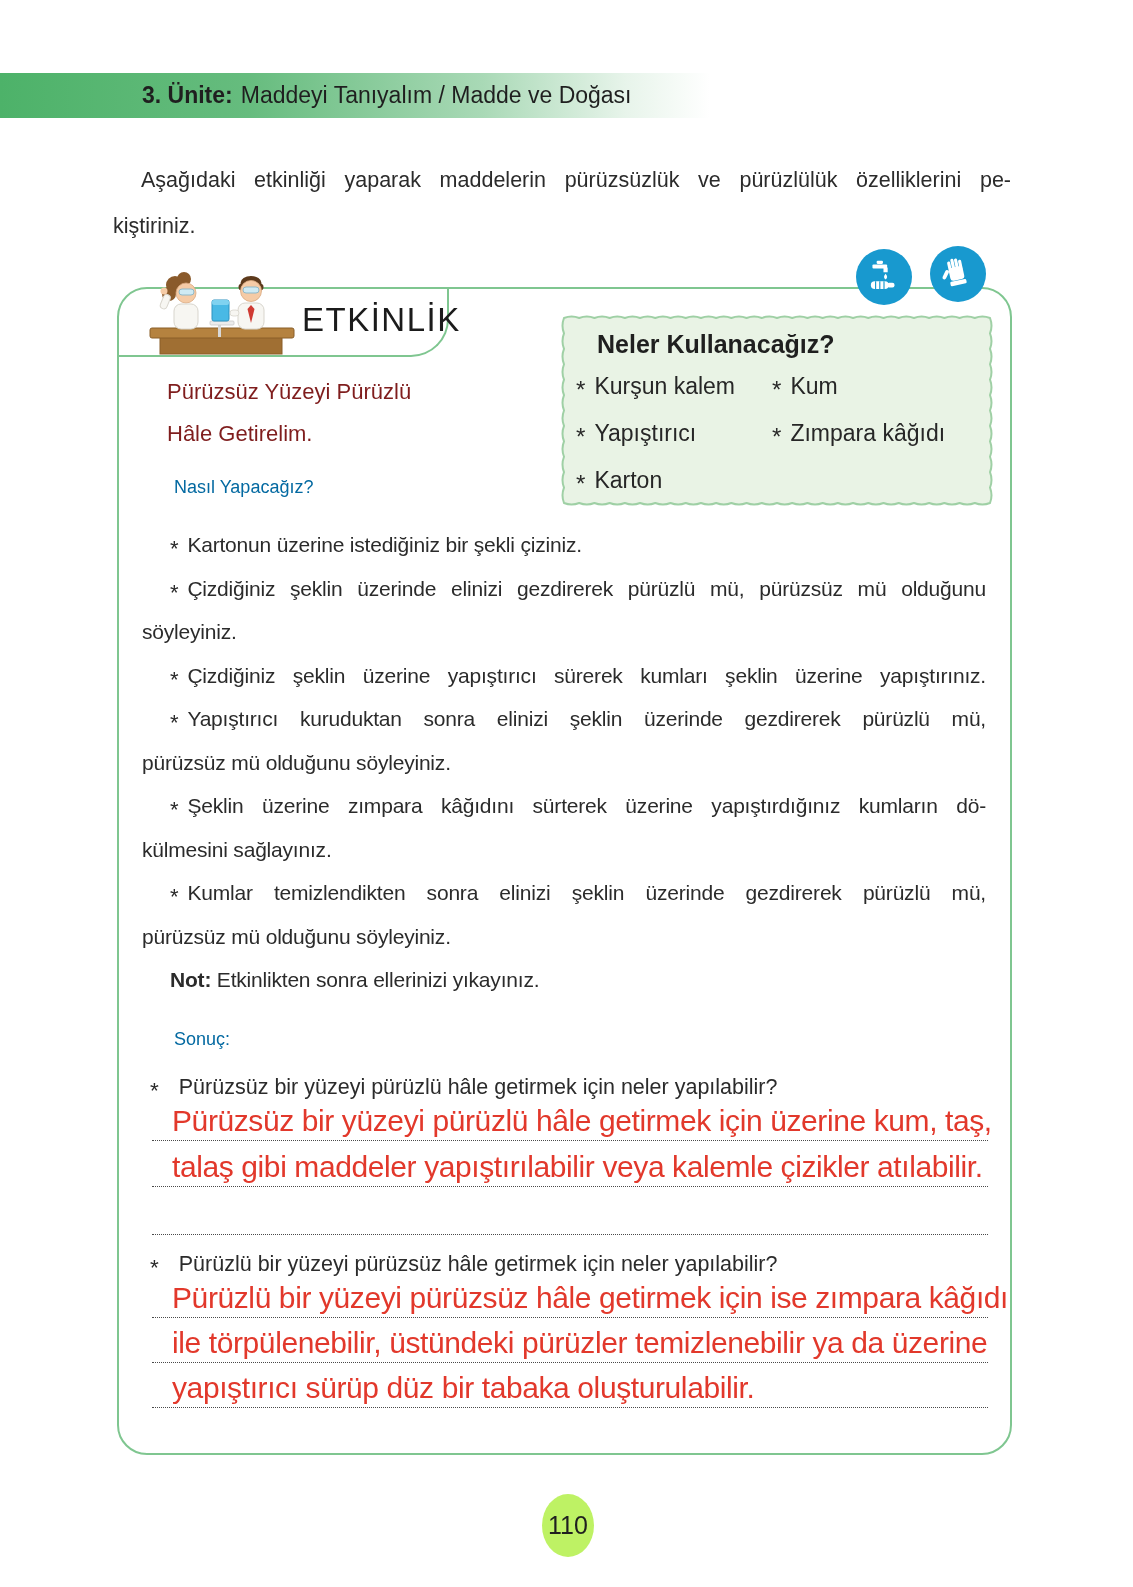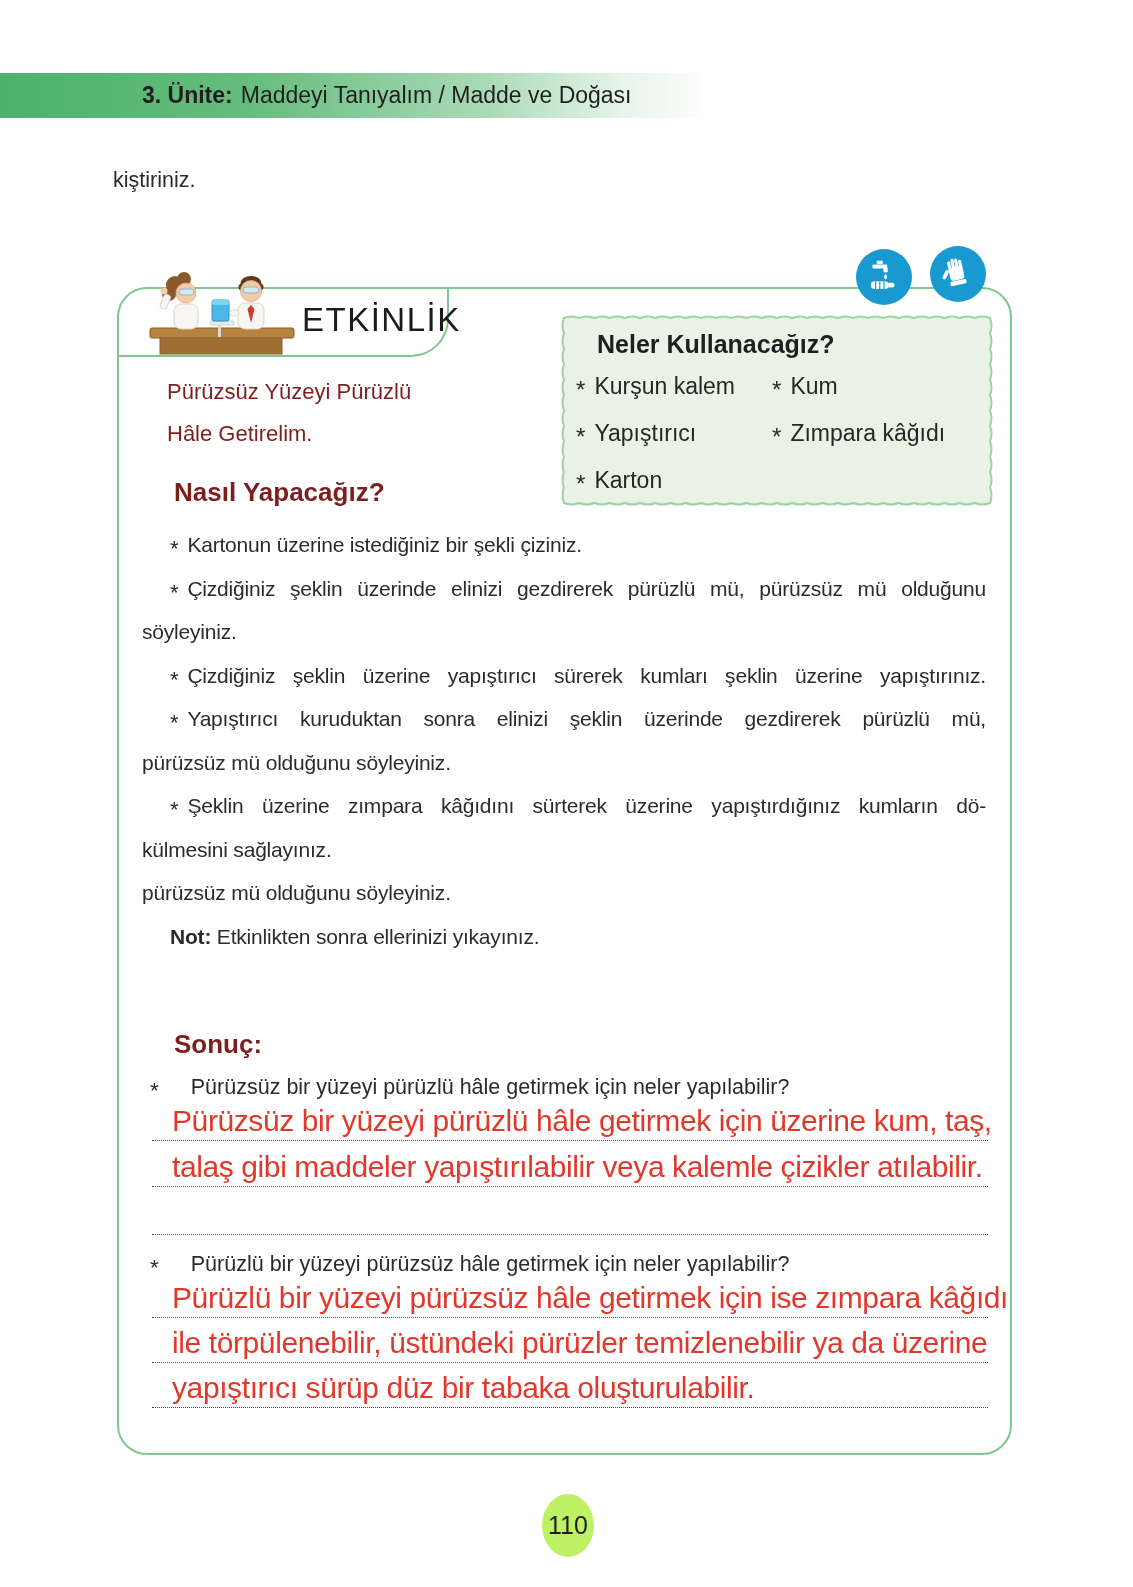--- a/index.html
+++ b/index.html
@@ -56,39 +56,39 @@
   .m-item{position:absolute;font-size:23px;color:#262626;white-space:nowrap;text-align:center;}
   .bullet{display:inline-block;transform:translateY(4px);margin-right:9px;font-size:1.05em;color:#2a2a2a;}
   .c1{left:16px;}
   .c2{left:212px;}
   .r1{top:58px;}.r2{top:105px;}.r3{top:152px;}
   
   .activity-title{
     position:absolute;left:48px;top:82px;font-size:22px;line-height:42px;color:#7f1d1d;
   }
   .red-heading{
-    position:absolute;left:55px;font-size:26px;font-weight:bold;color:#7f1d1d;
+    position:absolute;left:55px;font-size:18px;font-weight:normal;color:#0369a1;
   }
   .how-title{top:188px;}
   .sonuc-title{top:740px;}
   
   .steps{
     position:absolute;left:0;top:234px;width:100%;box-sizing:border-box;
     padding:0 24px 0 23px;
     font-size:21px;letter-spacing:-0.2px;line-height:43.5px;color:#2b2b2b;
   }
   .steps .line{display:block;}
   .note-label{font-weight:bold;}
   
   .question{
     position:absolute;left:31px;width:840px;font-size:21.5px;color:#2b2b2b;white-space:nowrap;
   }
   .q1{top:785px;}
   .q2{top:962px;}
-  .question .q-text{margin-left:23px;}
+  .question .q-text{margin-left:11px;}
   .answers{position:absolute;left:33px;width:836px;}
   .a1{top:806px;}
   .a2{top:984px;}
   .answer-line{
     height:46px;box-sizing:border-box;border-bottom:1.6px dotted #4a4a4a;
     display:flex;align-items:flex-end;padding:0 0 2px 20px;
     font-size:30px;font-weight:normal;letter-spacing:-0.4px;color:#e2382b;white-space:nowrap;overflow:visible;
   }
   .a2 .answer-line{height:45px;}
   .empty-rule{
@@ -105,20 +105,21 @@
 </style>
 </head>
 <body>
 
 <div class="unit-bar">
   <b>3. Ünite:</b>
   <span>Maddeyi Tanıyalım / Madde ve Doğası</span>
 </div>
 
 <div class="intro">
+  <span class="jl indent">Aşağıdaki etkinliği yaparak maddelerin pürüzsüzlük ve pürüzlülük özelliklerini pe-</span>
   <span class="ll">kiştiriniz.</span>
 </div>
 
 <svg class="kids-illustration" viewBox="0 0 152 102" xmlns="http://www.w3.org/2000/svg">
 
   <rect x="14" y="73" width="122" height="17" fill="#a06f33" stroke="#8a5f28" stroke-width="1"></rect>
   <rect x="4" y="64" width="144" height="10" rx="2" fill="#b5823f" stroke="#8a5f28" stroke-width="1"></rect>
 
   <rect x="72" y="60" width="3" height="13" fill="#d8d8d8"></rect>
   <rect x="64" y="57" width="24" height="4" rx="1" fill="#ececec" stroke="#c9c9c9" stroke-width="0.8"></rect>
@@ -198,20 +199,21 @@
 
   <div class="steps">
     <span class="line ll indent"><span class="bullet">*</span><span>Kartonun üzerine istediğiniz bir şekli çiziniz.</span></span>
     <span class="line jl indent"><span class="bullet">*</span><span>Çizdiğiniz şeklin üzerinde elinizi gezdirerek pürüzlü mü, pürüzsüz mü olduğunu</span></span>
     <span class="line ll"><span>söyleyiniz.</span></span>
     <span class="line jl indent"><span class="bullet">*</span><span>Çizdiğiniz şeklin üzerine yapıştırıcı sürerek kumları şeklin üzerine yapıştırınız.</span></span>
     <span class="line jl indent"><span class="bullet">*</span><span>Yapıştırıcı kuruduktan sonra elinizi şeklin üzerinde gezdirerek pürüzlü mü,</span></span>
     <span class="line ll"><span>pürüzsüz mü olduğunu söyleyiniz.</span></span>
     <span class="line jl indent"><span class="bullet">*</span><span>Şeklin üzerine zımpara kâğıdını sürterek üzerine yapıştırdığınız kumların dö-</span></span>
     <span class="line ll"><span>külmesini sağlayınız.</span></span>
+    <span class="line jl indent"><span class="bullet">*</span><span>Kumlar temizlendikten sonra elinizi şeklin üzerinde gezdirerek pürüzlü mü,</span></span>
     <span class="line ll"><span>pürüzsüz mü olduğunu söyleyiniz.</span></span>
     <span class="line ll indent"><span class="note-label">Not:</span><span>&nbsp;</span><span>Etkinlikten sonra ellerinizi yıkayınız.</span></span>
   </div>
 
   <div class="red-heading sonuc-title">Sonuç:</div>
 
   <div class="question q1">
     <span class="bullet">*</span><span class="q-text">Pürüzsüz bir yüzeyi pürüzlü hâle getirmek için neler yapılabilir?</span>
   </div>
   <div class="answers a1">

